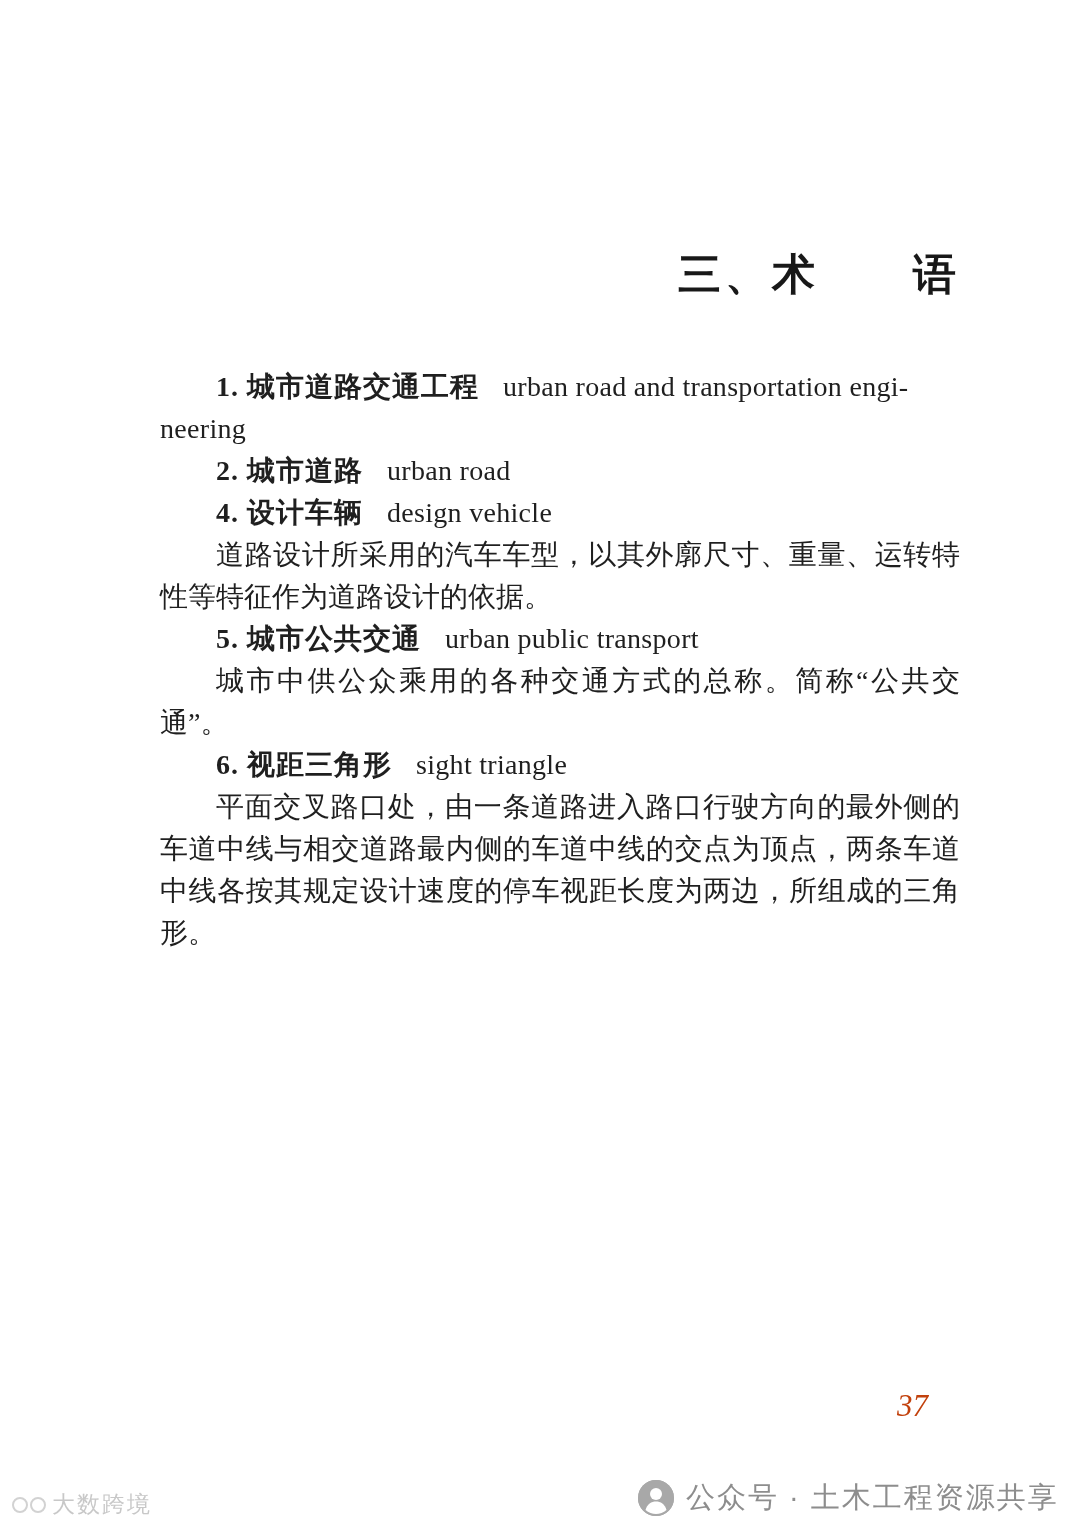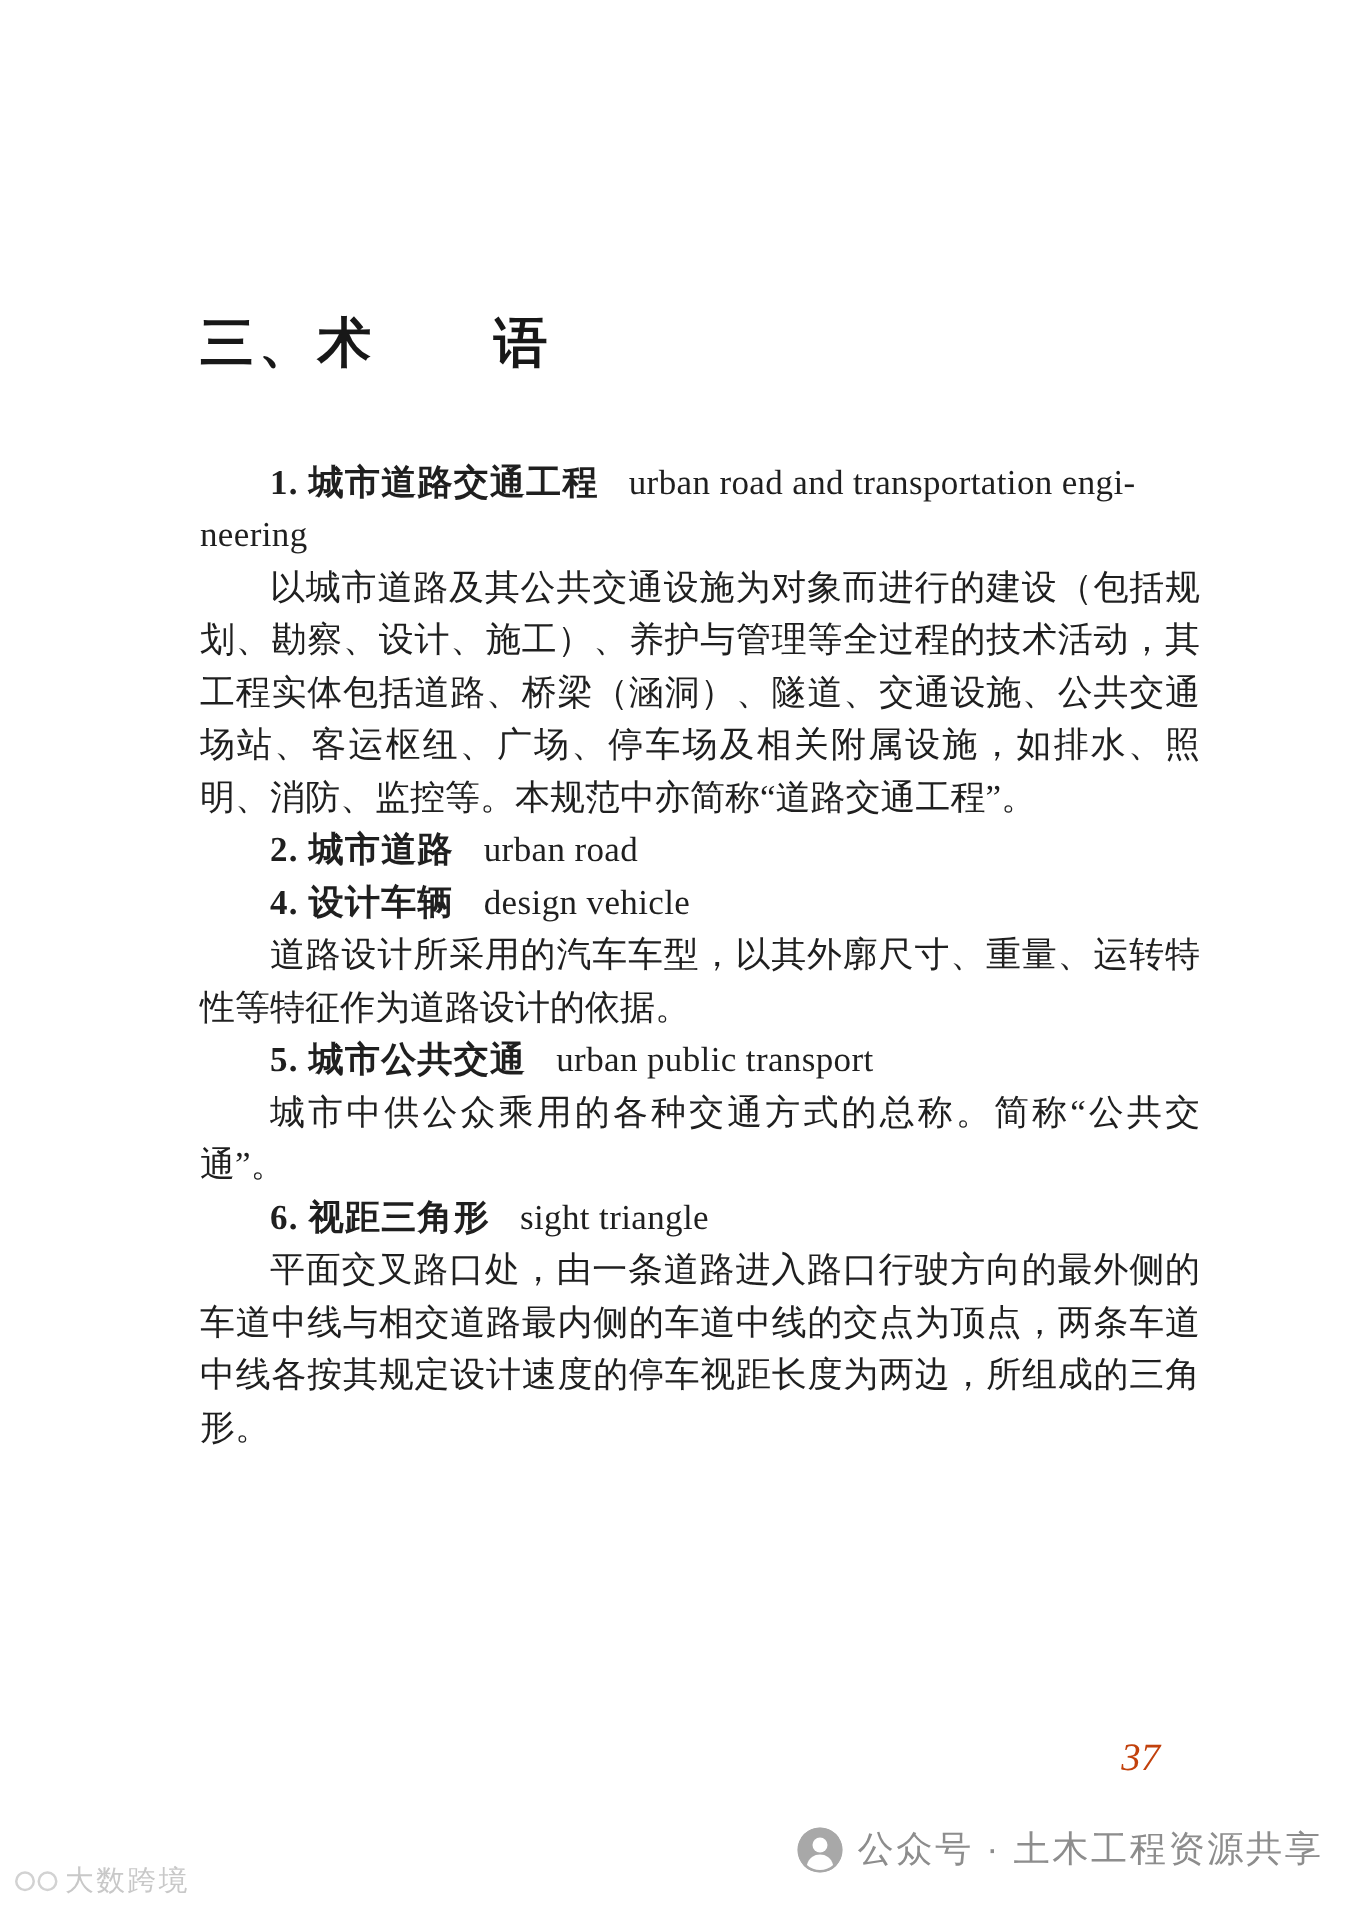--- a/index.html
+++ b/index.html
@@ -17,21 +17,21 @@
   }
   .page {
     position: absolute;
     left: 160px;
     top: 0;
     width: 800px;
   }
   .doc-title {
     margin: 0;
     padding-top: 246px;
-    text-align: left;
+    text-align: right;
     font-size: 43px;
     font-weight: 700;
     letter-spacing: 4px;
     color: #181818;
   }
   .body-text {
     margin-top: 62px;
     font-size: 28px;
     line-height: 42px;
     text-align: justify;
@@ -57,21 +57,21 @@
     position: absolute;
     top: 1388px;
     right: 152px;
     font-style: italic;
     font-size: 31px;
     color: #c2410c;
   }
   .footer-bar {
     position: absolute;
     left: 638px;
-    bottom: 28px;
+    bottom: 10px;
     display: flex;
     align-items: center;
     gap: 12px;
   }
   .footer-avatar {
     width: 36px;
     height: 36px;
     border-radius: 50%;
     background: #a8a8a8;
     display: flex;
@@ -115,21 +115,20 @@
 <body>
 
 <div class="page">
 
   <h1 class="doc-title">三、术　　语</h1>
 
   <div class="body-text">
 
     <section class="term">
       <p><span class="zh">1. 城市道路交通工程</span><span class="en">urban road and transportation engi-</span><br><span class="en-wrap">neering</span></p>
-      <p>以城市道路及其公共交通设施为对象而进行的建设（包括规划、勘察、设计、施工）、养护与管理等全过程的技术活动，其工程实体包括道路、桥梁（涵洞）、隧道、交通设施、公共交通场站、客运枢纽、广场、停车场及相关附属设施，如排水、照明、消防、监控等。本规范中亦简称“道路交通工程”。</p>
     </section>
 
     <section class="term">
       <p><span class="zh">2. 城市道路</span><span class="en">urban road</span></p>
     </section>
 
     <section class="term">
     </section>
 
     <section class="term">

